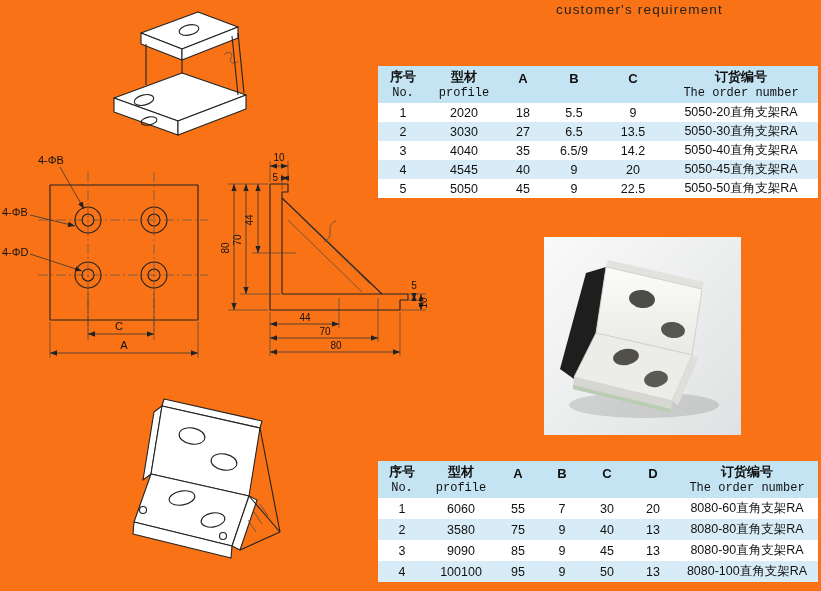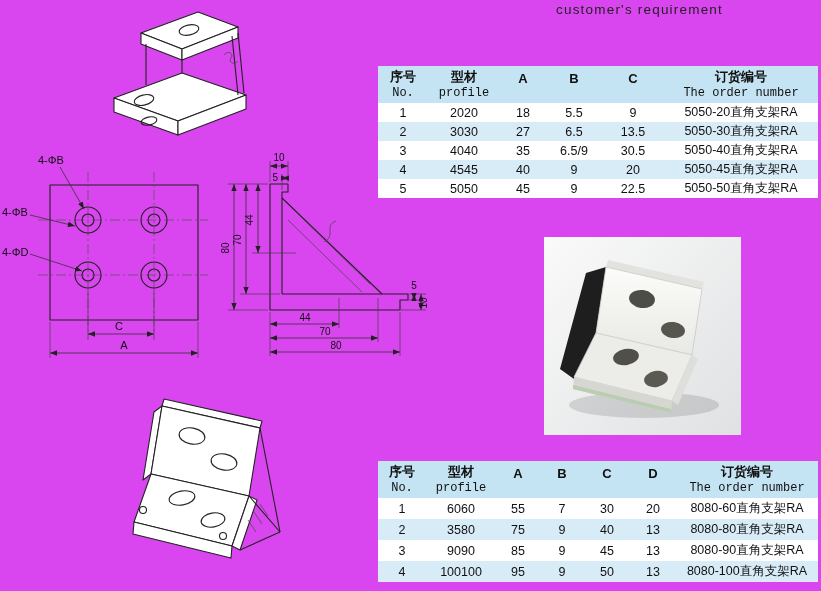--- a/index.html
+++ b/index.html
@@ -1,16 +1,16 @@
 <!DOCTYPE html>
 <html><head>
 <meta charset="utf-8">
 <style>
   html,body{margin:0;padding:0;background:#fff;}
-  .page{position:relative;width:821px;height:591px;background:#d946ef;font-family:"Liberation Sans",sans-serif;overflow:hidden;}
+  .page{position:relative;width:821px;height:591px;background:#f97316;font-family:"Liberation Sans",sans-serif;overflow:hidden;}
   .note{position:absolute;left:556px;top:2px;font-size:13.5px;letter-spacing:1.2px;color:#222;white-space:nowrap;}
   .spec-table{position:absolute;border-collapse:collapse;table-layout:fixed;}
   .spec-table th,.spec-table td{font-size:12.5px;text-align:center;padding:0 2px;color:#111;white-space:nowrap;overflow:hidden;}
   .spec-table thead tr{background:#c4e3f3;}
   .spec-table thead .cn th{font-weight:bold;font-size:13px;height:20px;vertical-align:bottom;}
   .spec-table thead .en th{font-weight:normal;font-size:12px;height:17px;vertical-align:top;font-family:Liberation Mono, monospace;}
   .spec-table tbody tr{background:#fff;}
   .spec-table tbody tr:nth-child(even){background:#d8ecf7;}
   .t1{left:378px;top:66px;width:440px;}
   .t1 tbody td{height:19px;}
@@ -242,21 +242,21 @@
         <td>27</td>
         <td>6.5</td>
         <td>13.5</td>
         <td>5050-30直角支架RA</td>
       </tr>
       <tr>
         <td>3</td>
         <td>4040</td>
         <td>35</td>
         <td>6.5/9</td>
-        <td>30.5</td>
+        <td>14.2</td>
         <td>5050-40直角支架RA</td>
       </tr>
       <tr>
         <td>4</td>
         <td>4545</td>
         <td>40</td>
         <td>9</td>
         <td>20</td>
         <td>5050-45直角支架RA</td>
       </tr>

